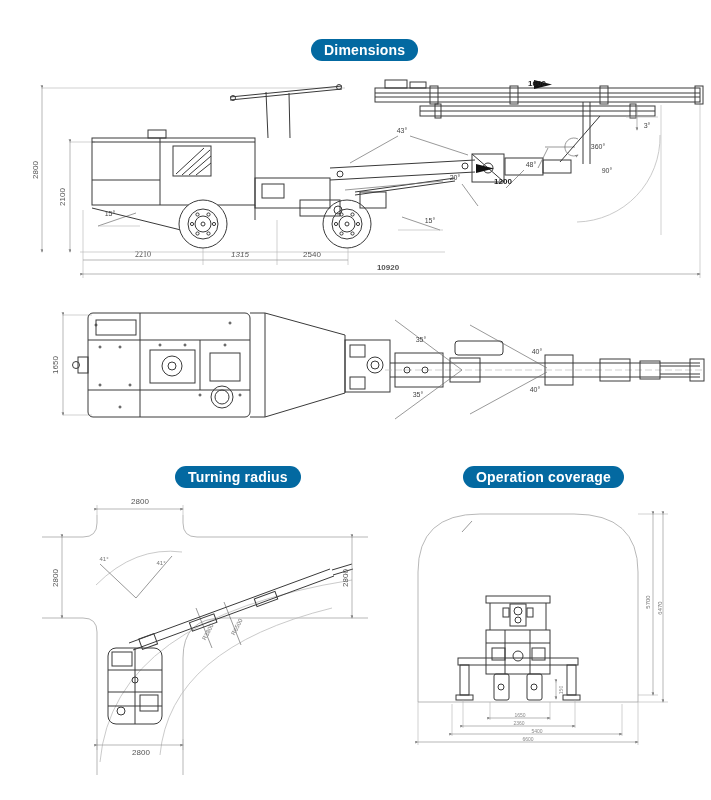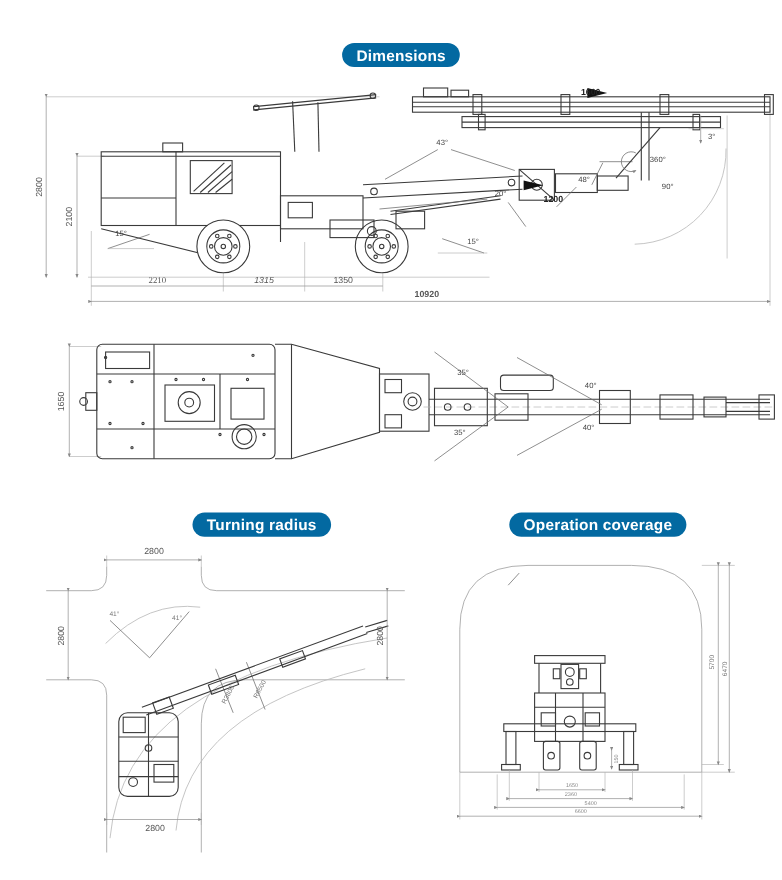--- a/index.html
+++ b/index.html
@@ -155,21 +155,21 @@
 
       <polygon points="534,20 534,29 552,24.5" fill="#111"></polygon>
       <polygon points="476,104 476,113 494,108.5" fill="#111"></polygon>
     </svg>
     <div class="lbl r90" style="left:36px;top:110px;">2800</div>
     <div class="lbl r90" style="left:63px;top:137px;">2100</div>
     <div class="lbl ang" style="left:110px;top:153px;">15°</div>
     <div class="lbl ang" style="left:430px;top:160px;">15°</div>
     <div class="lbl" style="left:143px;top:195px;font-family:Liberation Serif, serif;">2210</div>
     <div class="lbl" style="left:240px;top:195px;font-style:italic;">1315</div>
-    <div class="lbl" style="left:312px;top:195px;">1350</div>
+    <div class="lbl" style="left:312px;top:195px;">2540</div>
     <div class="lbl" style="left:388px;top:208px;font-weight:bold;">10920</div>
     <div class="lbl dark" style="left:537px;top:24px;">1600</div>
     <div class="lbl dark" style="left:503px;top:122px;">1200</div>
     <div class="lbl ang" style="left:402px;top:70px;">43°</div>
     <div class="lbl ang" style="left:455px;top:117px;">20°</div>
     <div class="lbl ang" style="left:531px;top:104px;">48°</div>
     <div class="lbl ang" style="left:598px;top:86px;">360°</div>
     <div class="lbl ang" style="left:647px;top:65px;">3°</div>
     <div class="lbl ang" style="left:607px;top:110px;">90°</div>
   </div>

